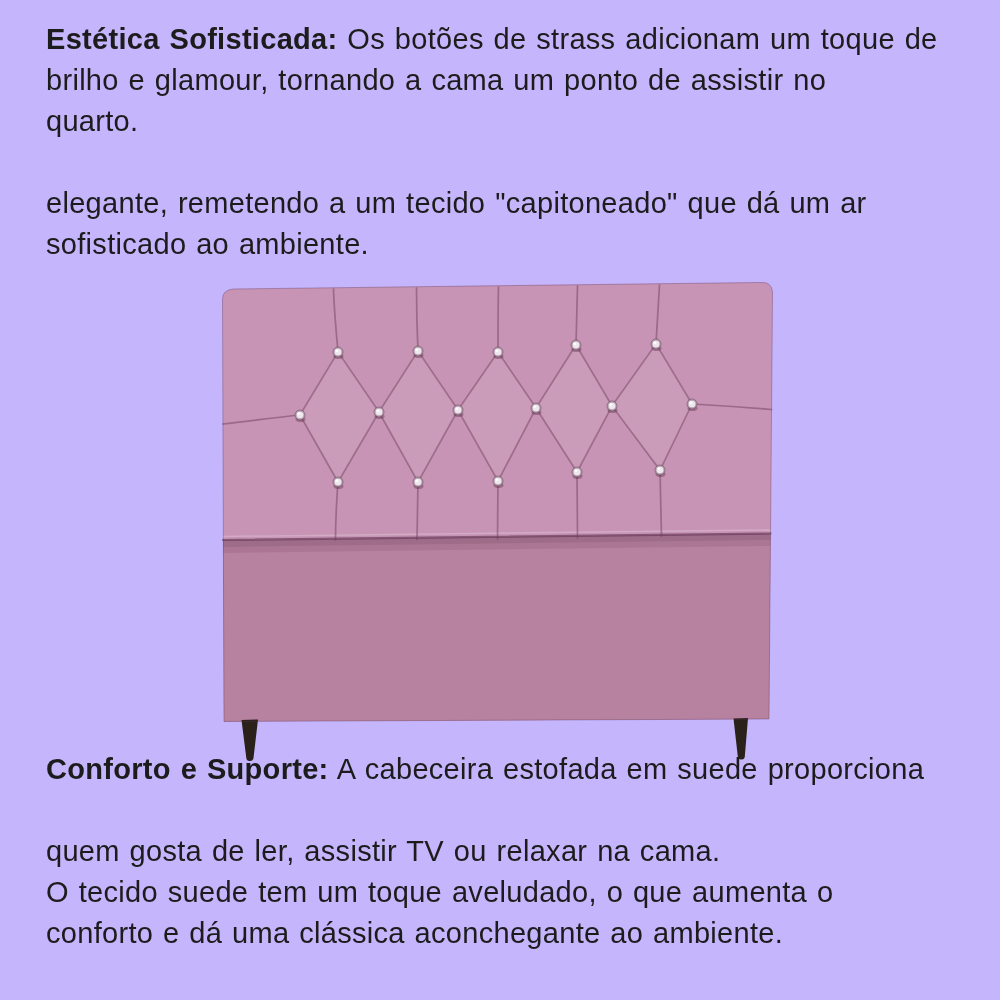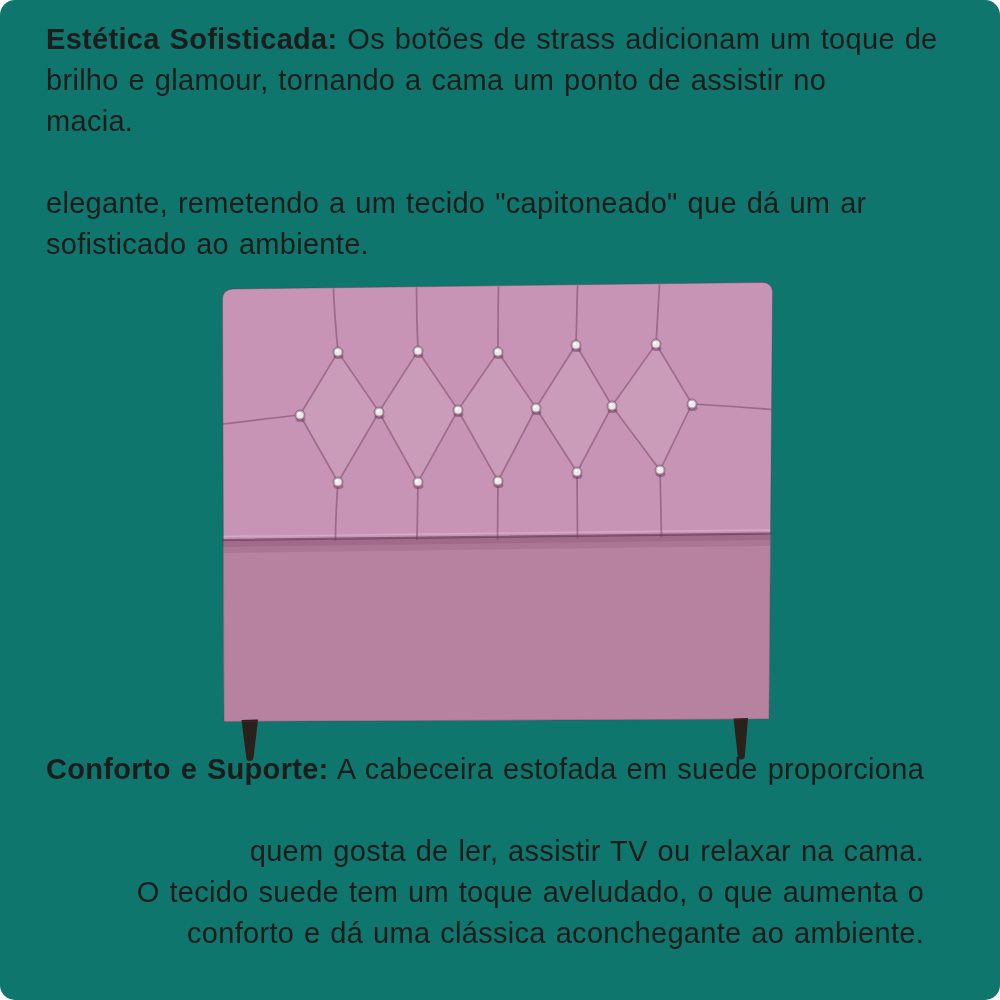--- a/index.html
+++ b/index.html
@@ -1,47 +1,47 @@
 <!DOCTYPE html>
 <html style="--suede-upper: #c794b5; --suede-lower: #b7829f; --leg: #2a211b;"><head>
 <meta charset="utf-8">
 <style>
   html,body{margin:0;padding:0;}
   body{
     width:1000px;height:1000px;background:#ffffff;overflow:hidden;
     font-family:"Liberation Sans","DejaVu Sans",sans-serif;
   }
-  .page{position:relative;width:1000px;height:1000px;background:#0f766e;border-radius:15px;}
+  .page{position:relative;width:1000px;height:1000px;background:#c4b5fd;}
   .desc{
     position:absolute;left:46px;margin:0;
     font-size:29px;line-height:41px;letter-spacing:0.3px;word-spacing:1.5px;
     color:#1c1c1c;white-space:nowrap;font-weight:400;
   }
   .desc b{font-weight:700;}
   #desc-top{top:19px;}
-  #desc-bottom{top:749px;text-align:right;}
+  #desc-bottom{top:749px;}
   #headboard-svg{position:absolute;left:0;top:0;width:1000px;height:1000px;}
   .suede-upper{fill:var(--suede-upper,#c794b5);}
   .suede-lower{fill:var(--suede-lower,#b7829f);}
   .seam{stroke:var(--seam-rgba,rgba(114,62,92,0.5));stroke-width:1.7;fill:none;stroke-linecap:round;}
   .seam-strong{stroke:rgba(90,45,75,0.6);stroke-width:2.2;fill:none;stroke-linecap:round;}
   .fold-light{stroke:rgba(255,255,255,0.22);stroke-width:1.5;fill:none;}
   .diamond-hl{fill:rgba(255,255,255,0.07);}
   .shade{fill:rgba(60,20,45,0.10);}
   .leg{fill:var(--leg,#2a211b);}
   .outline{fill:none;stroke:rgba(95,50,78,0.35);stroke-width:1;}
 </style>
 </head>
 <body>
 
 <div class="page">
 
   <p class="desc" id="desc-top"><b>Estética Sofisticada:</b><span> Os botões de strass adicionam um toque de</span><br>
     <span>brilho e glamour, tornando a cama um ponto de assistir no</span><br>
-    <span>macia.</span><br>
+    <span>quarto.</span><br>
     <br>
     <span>elegante, remetendo a um tecido "capitoneado" que dá um ar</span><br>
     <span>sofisticado ao ambiente.</span>
   </p>
 
   <svg id="headboard-svg" viewBox="0 0 1000 1000" xmlns="http://www.w3.org/2000/svg">
 
     <g>
       <path class="suede-upper" d="M 233 289 L 760 282.5 Q 772 281.5 772.5 292 L 769 719 L 224 721.5 L 222.5 299 Q 222.5 290 233 289 Z"></path>
 

